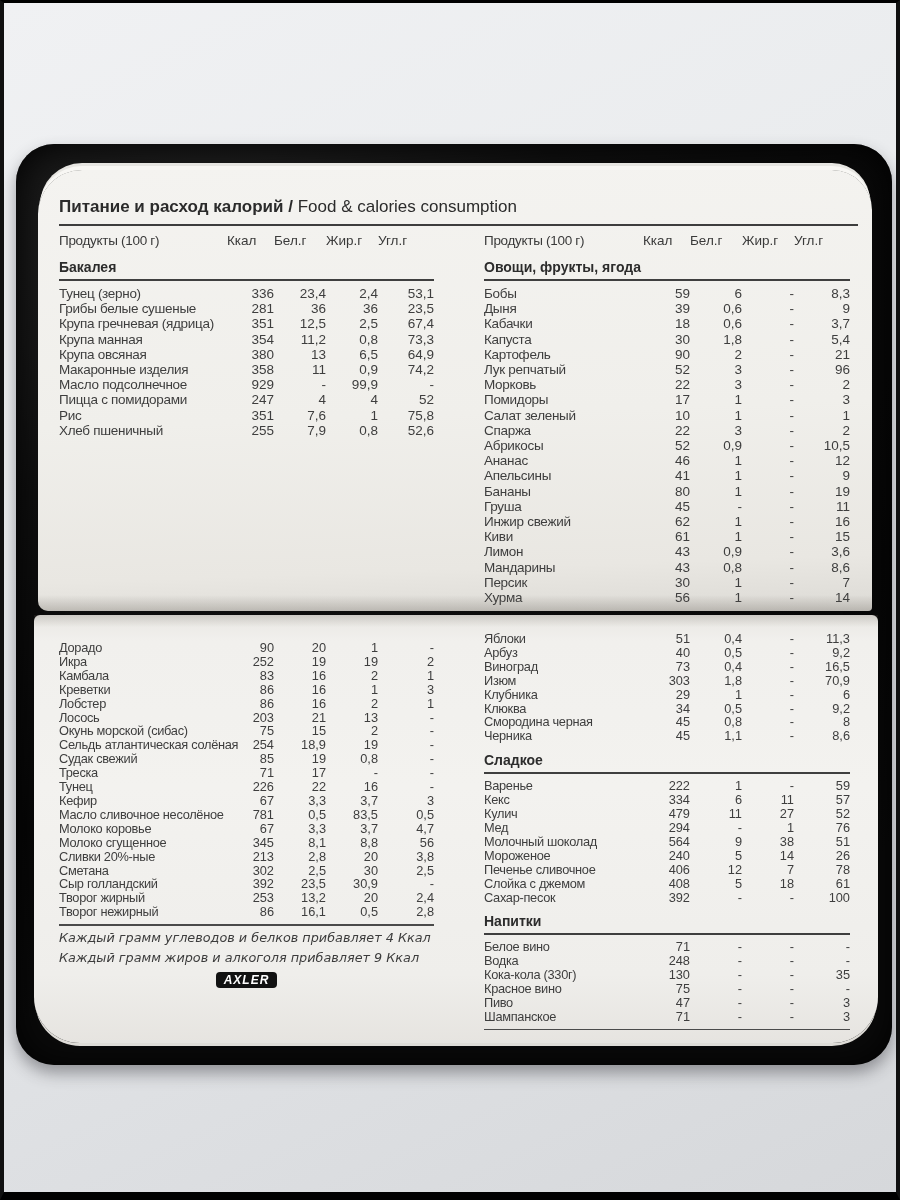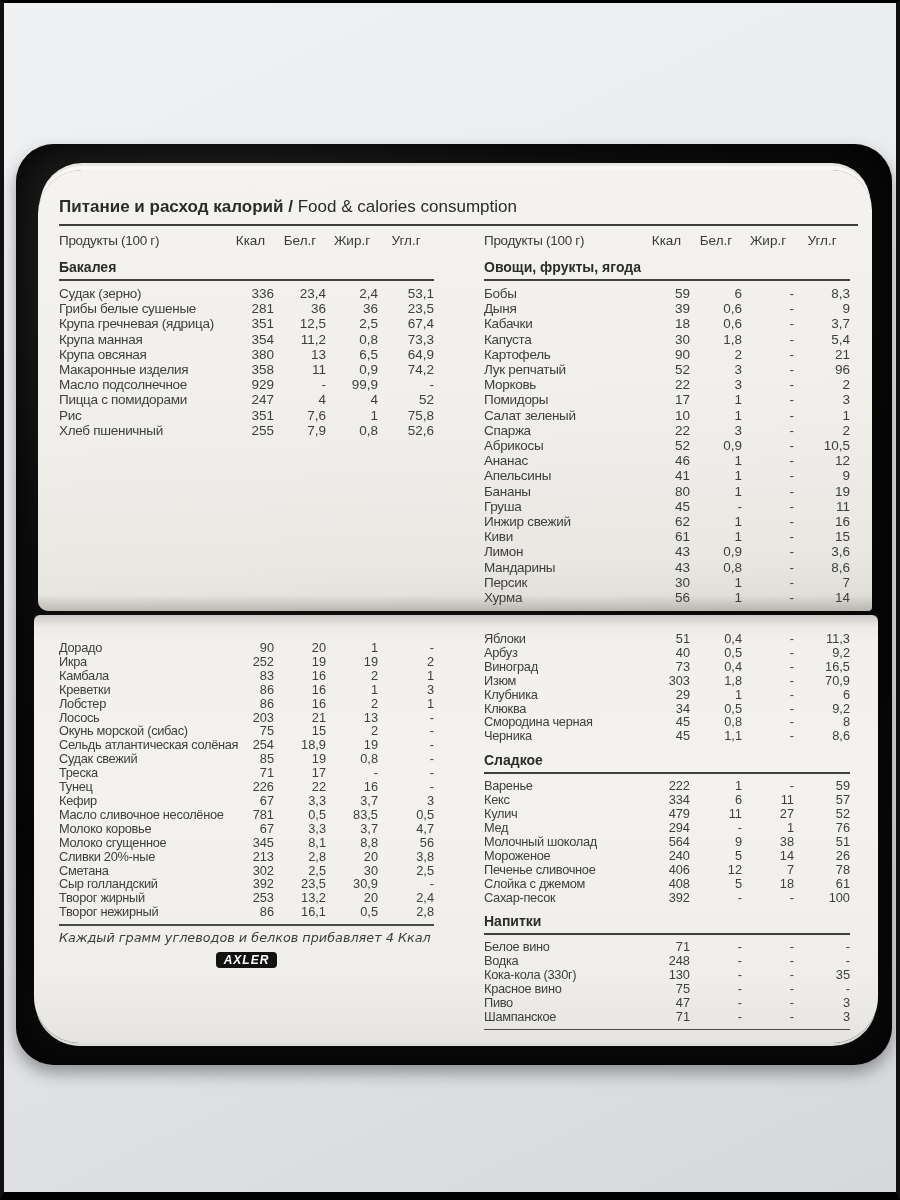--- a/index.html
+++ b/index.html
@@ -42,21 +42,21 @@
   .title{margin:27px 14px 0 21px;font-size:17px;line-height:20px;color:#2b2b2b;white-space:nowrap;}
   .title .b{font-weight:700;}
   .title-rule{margin:7px 14px 0 21px;height:2px;background:#3d3d3d;}
   .col{position:absolute;}
   .col-tl{left:21px;top:63px;width:375px;}
   .col-tr{left:446px;top:63px;width:366px;}
   .col-bl{left:25px;top:26px;width:375px;}
   .col-br{left:450px;top:17px;width:366px;}
   .thead,.trow{display:grid;grid-template-columns:1fr 47px 52px 52px 56px;}
   .thead{font-size:13.5px;color:#3a3a3a;margin-bottom:11px;line-height:15px;}
-  .thead .tnum{text-align:center;}
+  .thead .tnum{text-align:left;}
   .sect{
     font-weight:700;font-size:14px;color:#2c2c2c;line-height:16px;
     padding-bottom:4px;border-bottom:2px solid #3f3f3f;margin-bottom:5px;
   }
   .sect.gap{margin-top:9px;}
   .trow{font-size:13.5px;line-height:15.2px;color:#3e3e3e;}
   .tname{white-space:nowrap;letter-spacing:-0.3px;min-width:0;}
   .tnum{text-align:right;font-variant-numeric:tabular-nums;}
   .page-bottom .trow{font-size:12.8px;line-height:13.9px;}
   .rule{height:1.5px;background:#4a4a4a;margin-top:5px;}
@@ -85,21 +85,21 @@
       <div class="thead">
           <span class="tname">Продукты (100 г)</span>
           <span class="tnum">Ккал</span>
           <span class="tnum">Бел.г</span>
           <span class="tnum">Жир.г</span>
           <span class="tnum">Угл.г</span>
         </div>
       <div class="sect">Бакалея</div>
       <div class="rows">
           <div class="trow">
-            <span class="tname">Судак (зерно)</span>
+            <span class="tname">Тунец (зерно)</span>
             <span class="tnum">336</span>
             <span class="tnum">23,4</span>
             <span class="tnum">2,4</span>
             <span class="tnum">53,1</span>
           </div>
           <div class="trow">
             <span class="tname">Грибы белые сушеные</span>
             <span class="tnum">281</span>
             <span class="tnum">36</span>
             <span class="tnum">36</span>
@@ -468,20 +468,21 @@
             <span class="tname">Творог нежирный</span>
             <span class="tnum">86</span>
             <span class="tnum">16,1</span>
             <span class="tnum">0,5</span>
             <span class="tnum">2,8</span>
           </div>
         </div>
       <div class="rule"></div>
 
       <div class="footnote">Каждый грамм углеводов и белков прибавляет 4 Ккал</div>
+      <div class="footnote">Каждый грамм жиров и алкоголя прибавляет 9 Ккал</div>
 
       <div class="brand-row">
         <span class="badge">AXLER</span>
         <span class="badge-line"></span>
       </div>
     </div>
 
     <div class="col col-br">
       <div class="rows">
           <div class="trow">

